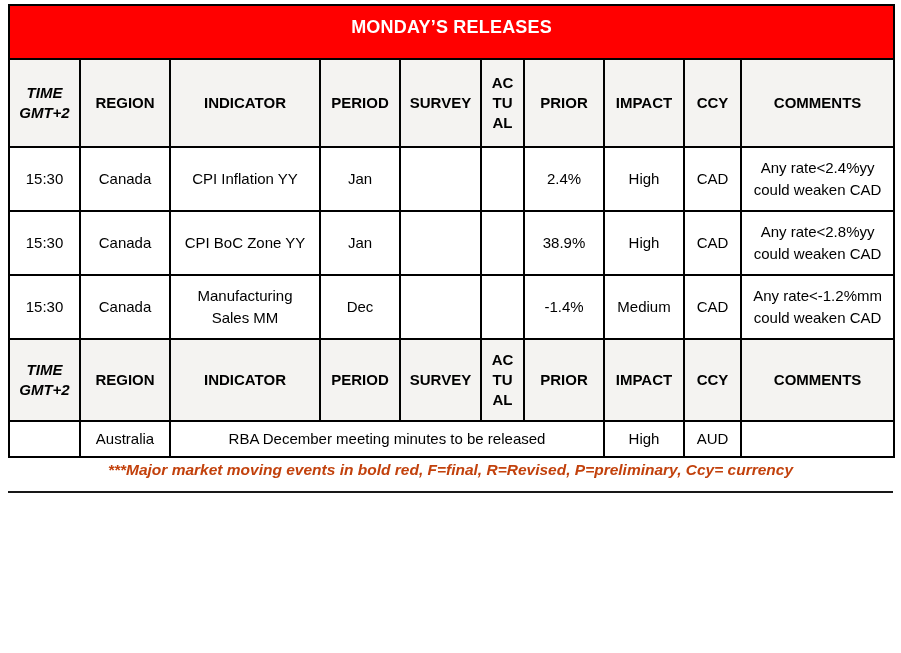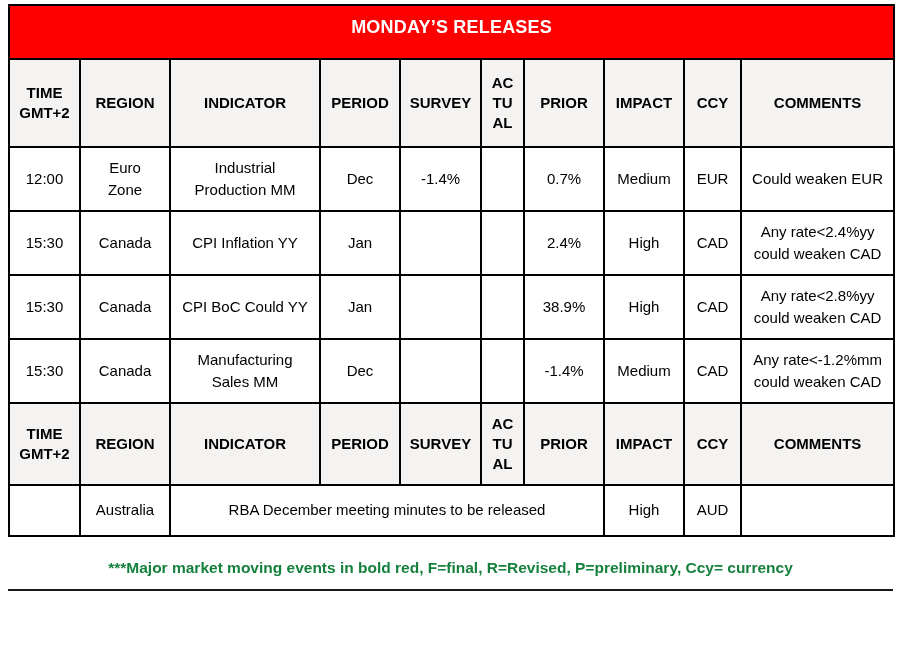--- a/index.html
+++ b/index.html
@@ -35,30 +35,31 @@
     padding:2px 0 10px 0;
     letter-spacing:0.2px;
   }
   tr.header-row th{
     background:#f4f3f1;
     font-weight:bold;
     line-height:1.35;
   }
   tr.header-row.h-monday{height:88px;}
   tr.header-row.h-tuesday{height:82px;}
-  th.th-time{line-height:2.3;}
+  th.th-time{line-height:2.3;font-style:italic;}
   th.th-actual{line-height:1.7;}
   tr.data-row{height:64px;}
-  tr.data-row-short{height:51px;}
+  tr.data-row-short{height:36px;}
   .footnote{
     width:885px;
-    margin-top:22px;
+    margin-top:3px;
     text-align:center;
-    color:#15803d;
+    color:#c2410c;
     font-weight:bold;
+    font-style:italic;
     font-size:15.5px;
   }
   .bottom-rule{
     width:885px;
     height:2px;
     background:#181818;
     margin-top:12px;
   }
 </style>
 </head>
@@ -93,53 +94,39 @@
       <th>SURVEY</th>
       <th class="th-actual">AC
 TU
 AL</th>
       <th>PRIOR</th>
       <th>IMPACT</th>
       <th>CCY</th>
       <th>COMMENTS</th>
     </tr>
 
-    <tr class="data-row">
-      <td>12:00</td>
-      <td>Euro
-Zone</td>
-      <td>Industrial
-Production MM</td>
-      <td>Dec</td>
-      <td>-1.4%</td>
-      <td></td>
-      <td>0.7%</td>
-      <td>Medium</td>
-      <td>EUR</td>
-      <td>Could weaken EUR</td>
-    </tr>
 
     <tr class="data-row">
       <td>15:30</td>
       <td>Canada</td>
       <td>CPI Inflation YY</td>
       <td>Jan</td>
       <td></td>
       <td></td>
       <td>2.4%</td>
       <td>High</td>
       <td>CAD</td>
       <td>Any rate&lt;2.4%yy
 could weaken CAD</td>
     </tr>
 
     <tr class="data-row">
       <td>15:30</td>
       <td>Canada</td>
-      <td>CPI BoC Could YY</td>
+      <td>CPI BoC Zone YY</td>
       <td>Jan</td>
       <td></td>
       <td></td>
       <td>38.9%</td>
       <td>High</td>
       <td>CAD</td>
       <td>Any rate&lt;2.8%yy
 could weaken CAD</td>
     </tr>
 

